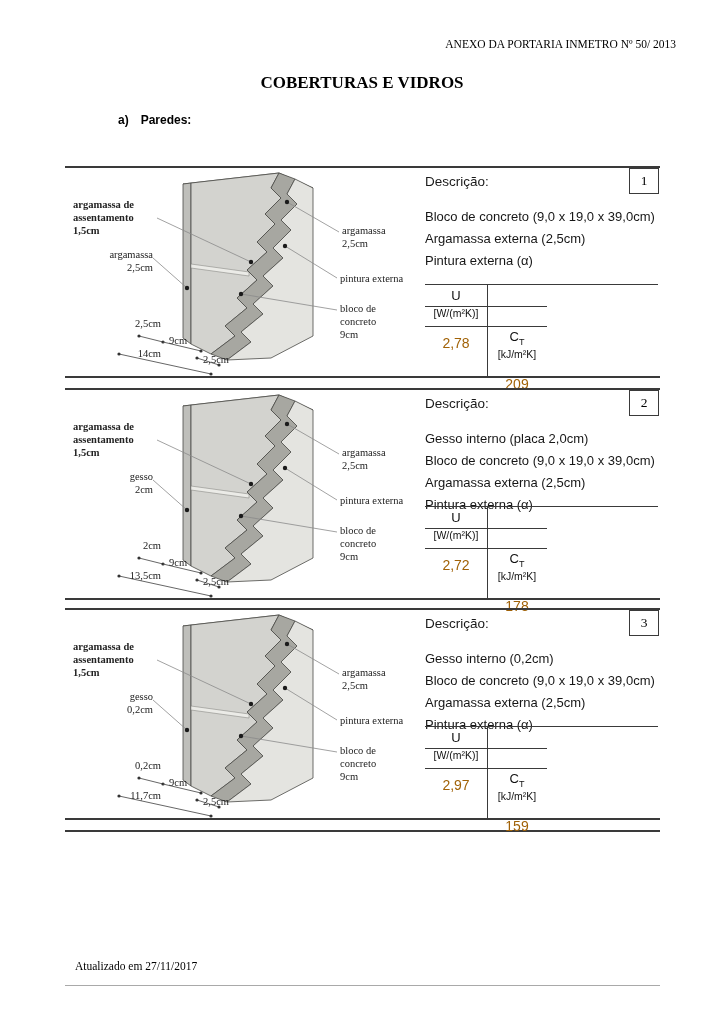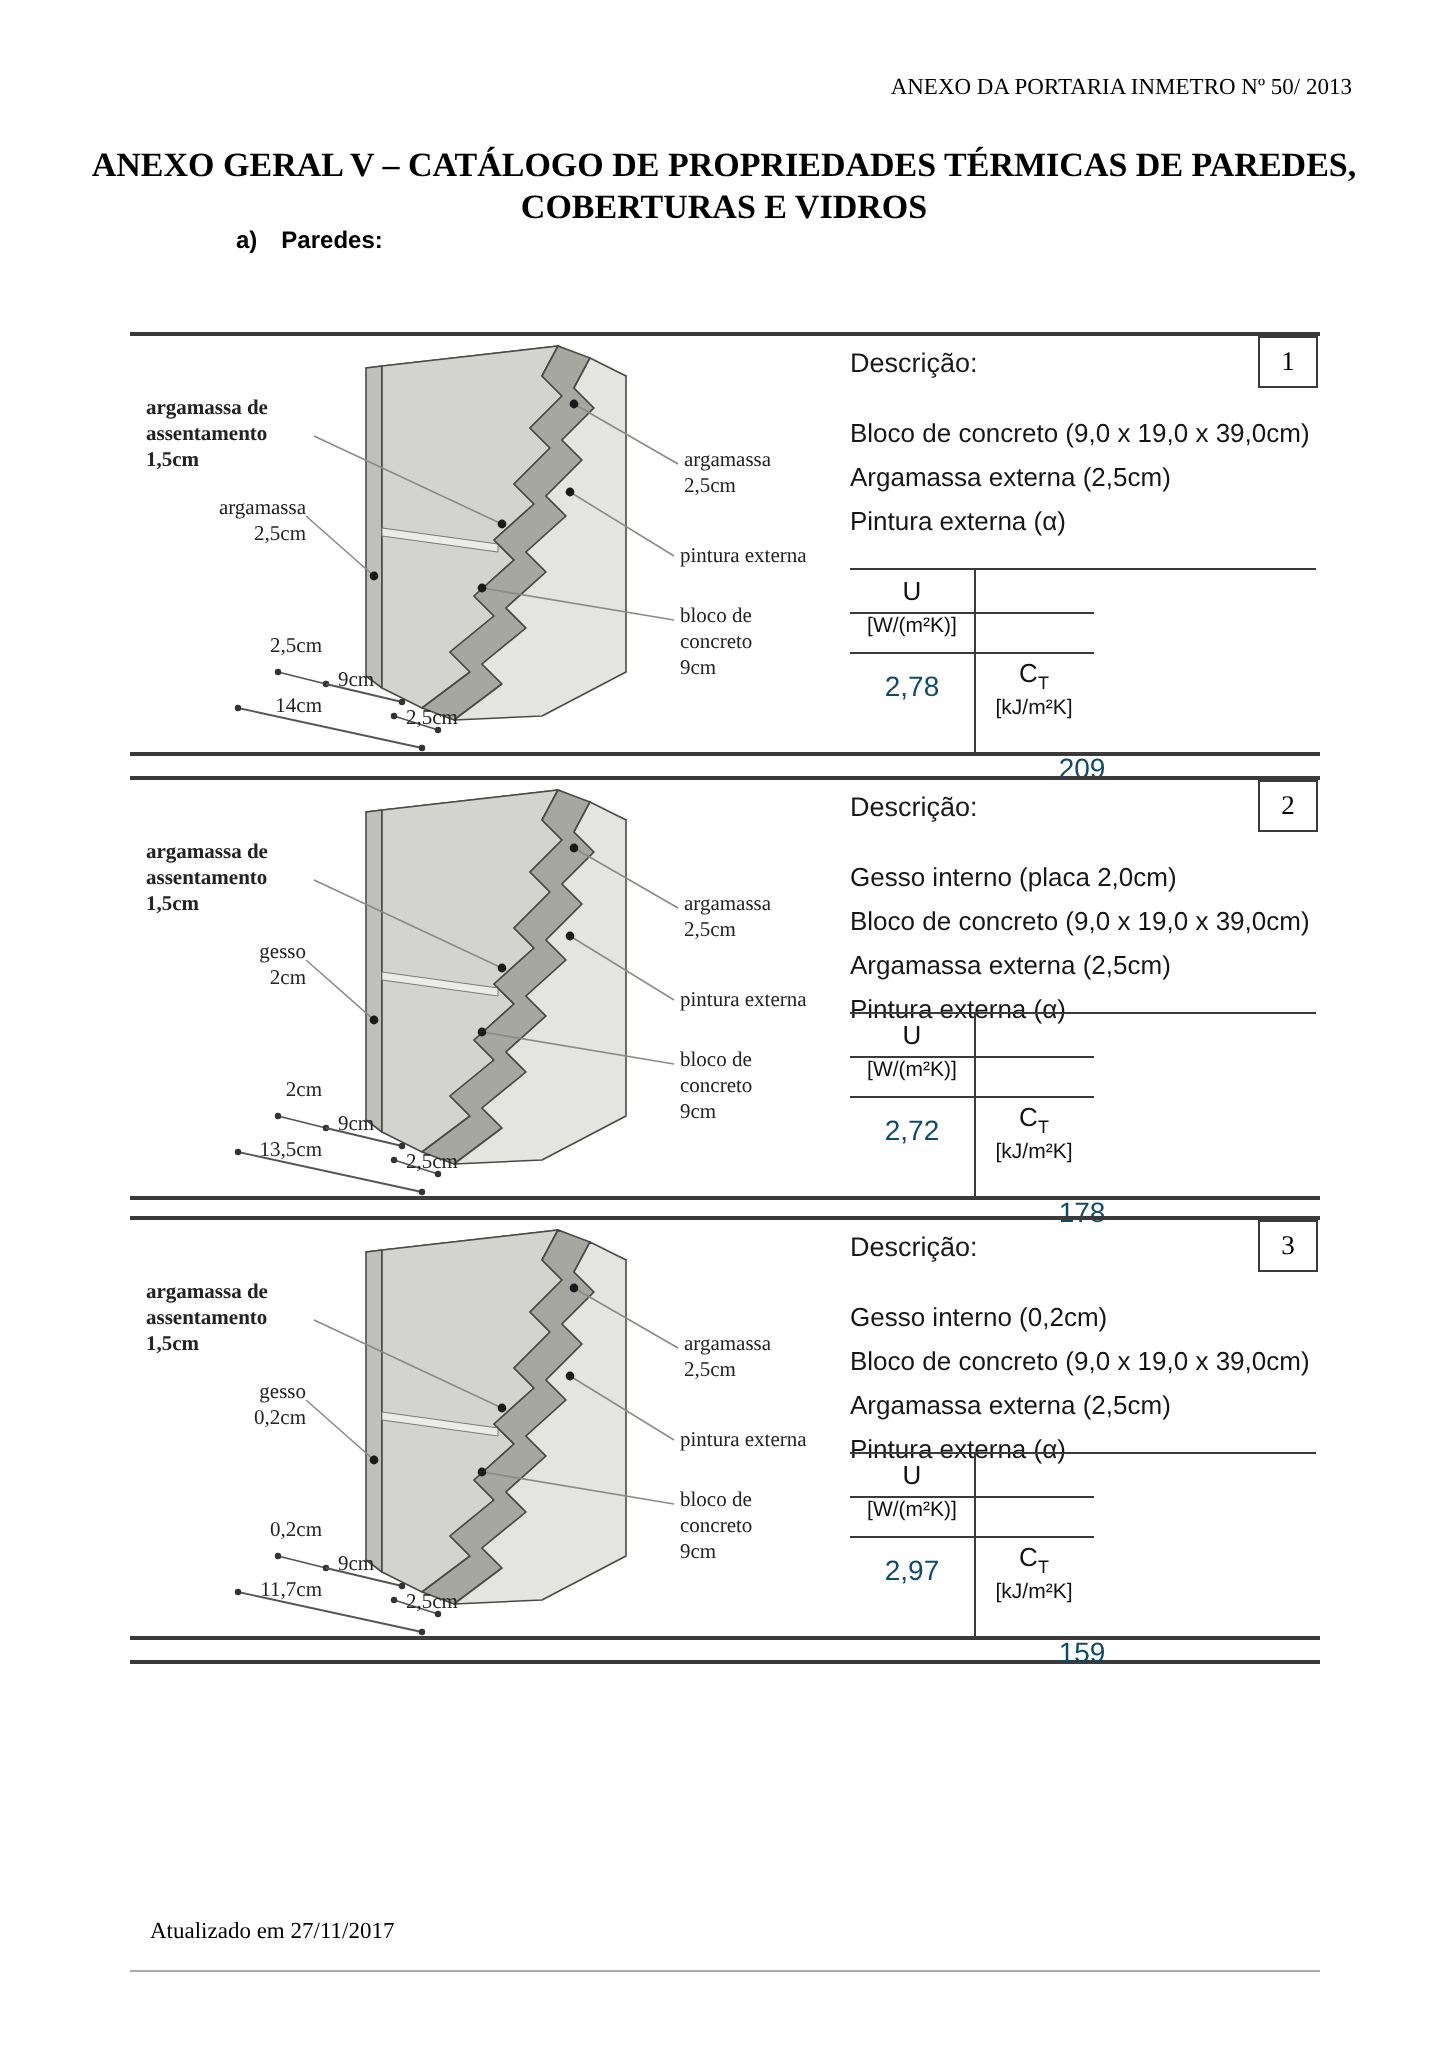--- a/index.html
+++ b/index.html
@@ -51,37 +51,36 @@
   .desc-lines { position:absolute; left:0; top:40px; font-size:13px; line-height:22px; color:#161616; }
 
   .props-table { position:absolute; left:0; top:118px; width:233px; height:92px;
                  border-top:1.5px solid #3a3a3a; }
   .pt-divider { position:absolute; left:62px; top:0; height:92px; border-left:1px solid #3a3a3a; }
   .pt-rule { position:absolute; left:0; width:122px; border-top:1px solid #3a3a3a; }
   .pt-rule.r1 { top:21px; } .pt-rule.r2 { top:41px; }
   .pt-row { position:absolute; left:0; display:flex; }
   .pt-head  { top:3px;  font-size:13px; color:#111; }
   .pt-units { top:22px; font-size:10.5px; color:#111; }
-  .pt-vals  { top:50px; font-size:14px; color:#0c4a6e;gap:24px; }
+  .pt-vals  { top:50px; font-size:14px; color:#a16207; }
   .pt-row .c1 { width:62px; text-align:center; }
   .pt-row .c2 { width:60px; text-align:center;margin-top:41px; }
   .pt-head sub { font-size:9px; }
 
   .orphan-rule { position:absolute; top:830px; left:65px; width:595px; border-top:2px solid #3a3a3a; }
   .footer-rule { position:absolute; top:985px; left:65px; width:595px; border-top:1px solid #a9a9a9; }
   .footer-text { position:absolute; top:960px; left:75px; font-family:"Liberation Serif", serif;
                  font-size:11.5px; color:#000; }
 </style>
 </head>
 <body>
 
 <div id="page">
   <div class="hdr">ANEXO DA PORTARIA INMETRO Nº 50/ 2013</div>
   <div class="title">
-    <div>ANEXO GERAL V – CATÁLOGO DE PROPRIEDADES TÉRMICAS DE PAREDES,</div>
     <div>COBERTURAS E VIDROS</div>
   </div>
   <div class="subtitle">
     <span class="mk">a)</span><span>Paredes:</span>
   </div>
 
   <div class="orphan-rule"></div>
   <div class="footer-text">Atualizado em 27/11/2017</div>
   <div class="footer-rule"></div>
 

